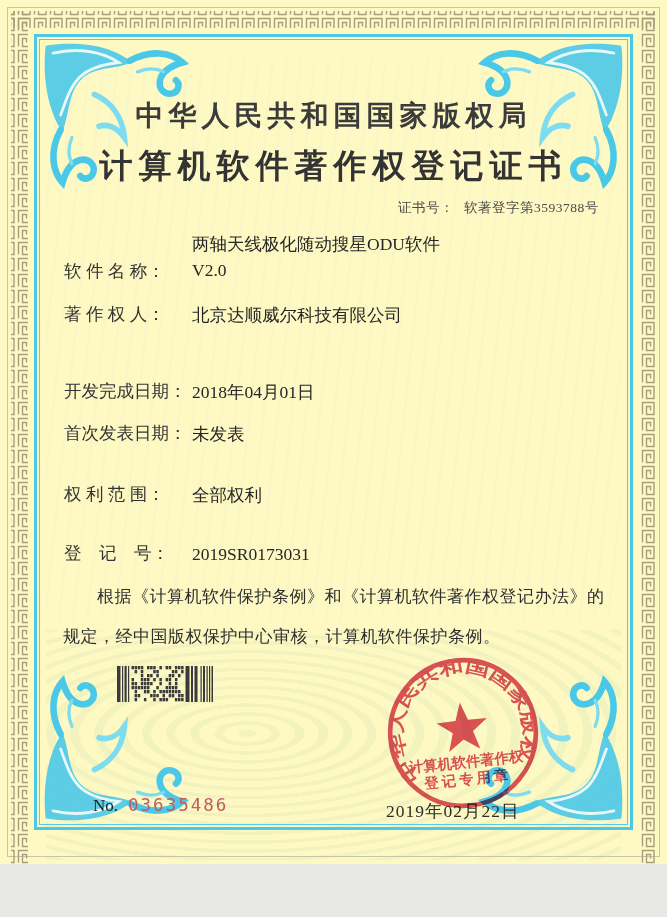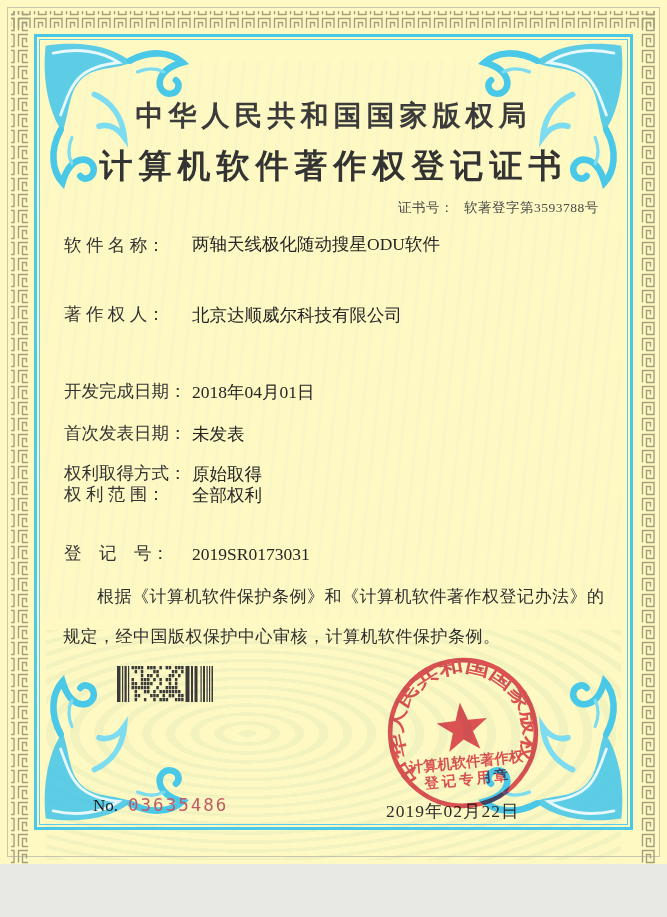--- a/index.html
+++ b/index.html
@@ -98,37 +98,34 @@
   <div class="doc-title">计算机软件著作权登记证书</div>
 
   <div class="certno">
     <span class="lbl">证书号：</span><span>软著登字第3593788号</span>
   </div>
 
   <div class="row r0">
     <span class="lbl">软 件 名 称：</span>
     <span class="val">
       <div>两轴天线极化随动搜星ODU软件</div>
+        <div>V2.0</div>
     </span>
   </div>
   <div class="row r1">
     <span class="lbl">著 作 权 人：</span>
     <span class="val">北京达顺威尔科技有限公司</span>
   </div>
   <div class="row r2">
     <span class="lbl">开发完成日期：</span>
     <span class="val">2018年04月01日</span>
   </div>
   <div class="row r3">
     <span class="lbl">首次发表日期：</span>
     <span class="val">未发表</span>
-  </div>
-  <div class="row r4">
-    <span class="lbl">权利取得方式：</span>
-    <span class="val">原始取得</span>
   </div>
   <div class="row r5">
     <span class="lbl">权 利 范 围：</span>
     <span class="val">全部权利</span>
   </div>
   <div class="row r6">
     <span class="lbl">登　记　号：</span>
     <span class="val">2019SR0173031</span>
   </div>
 

